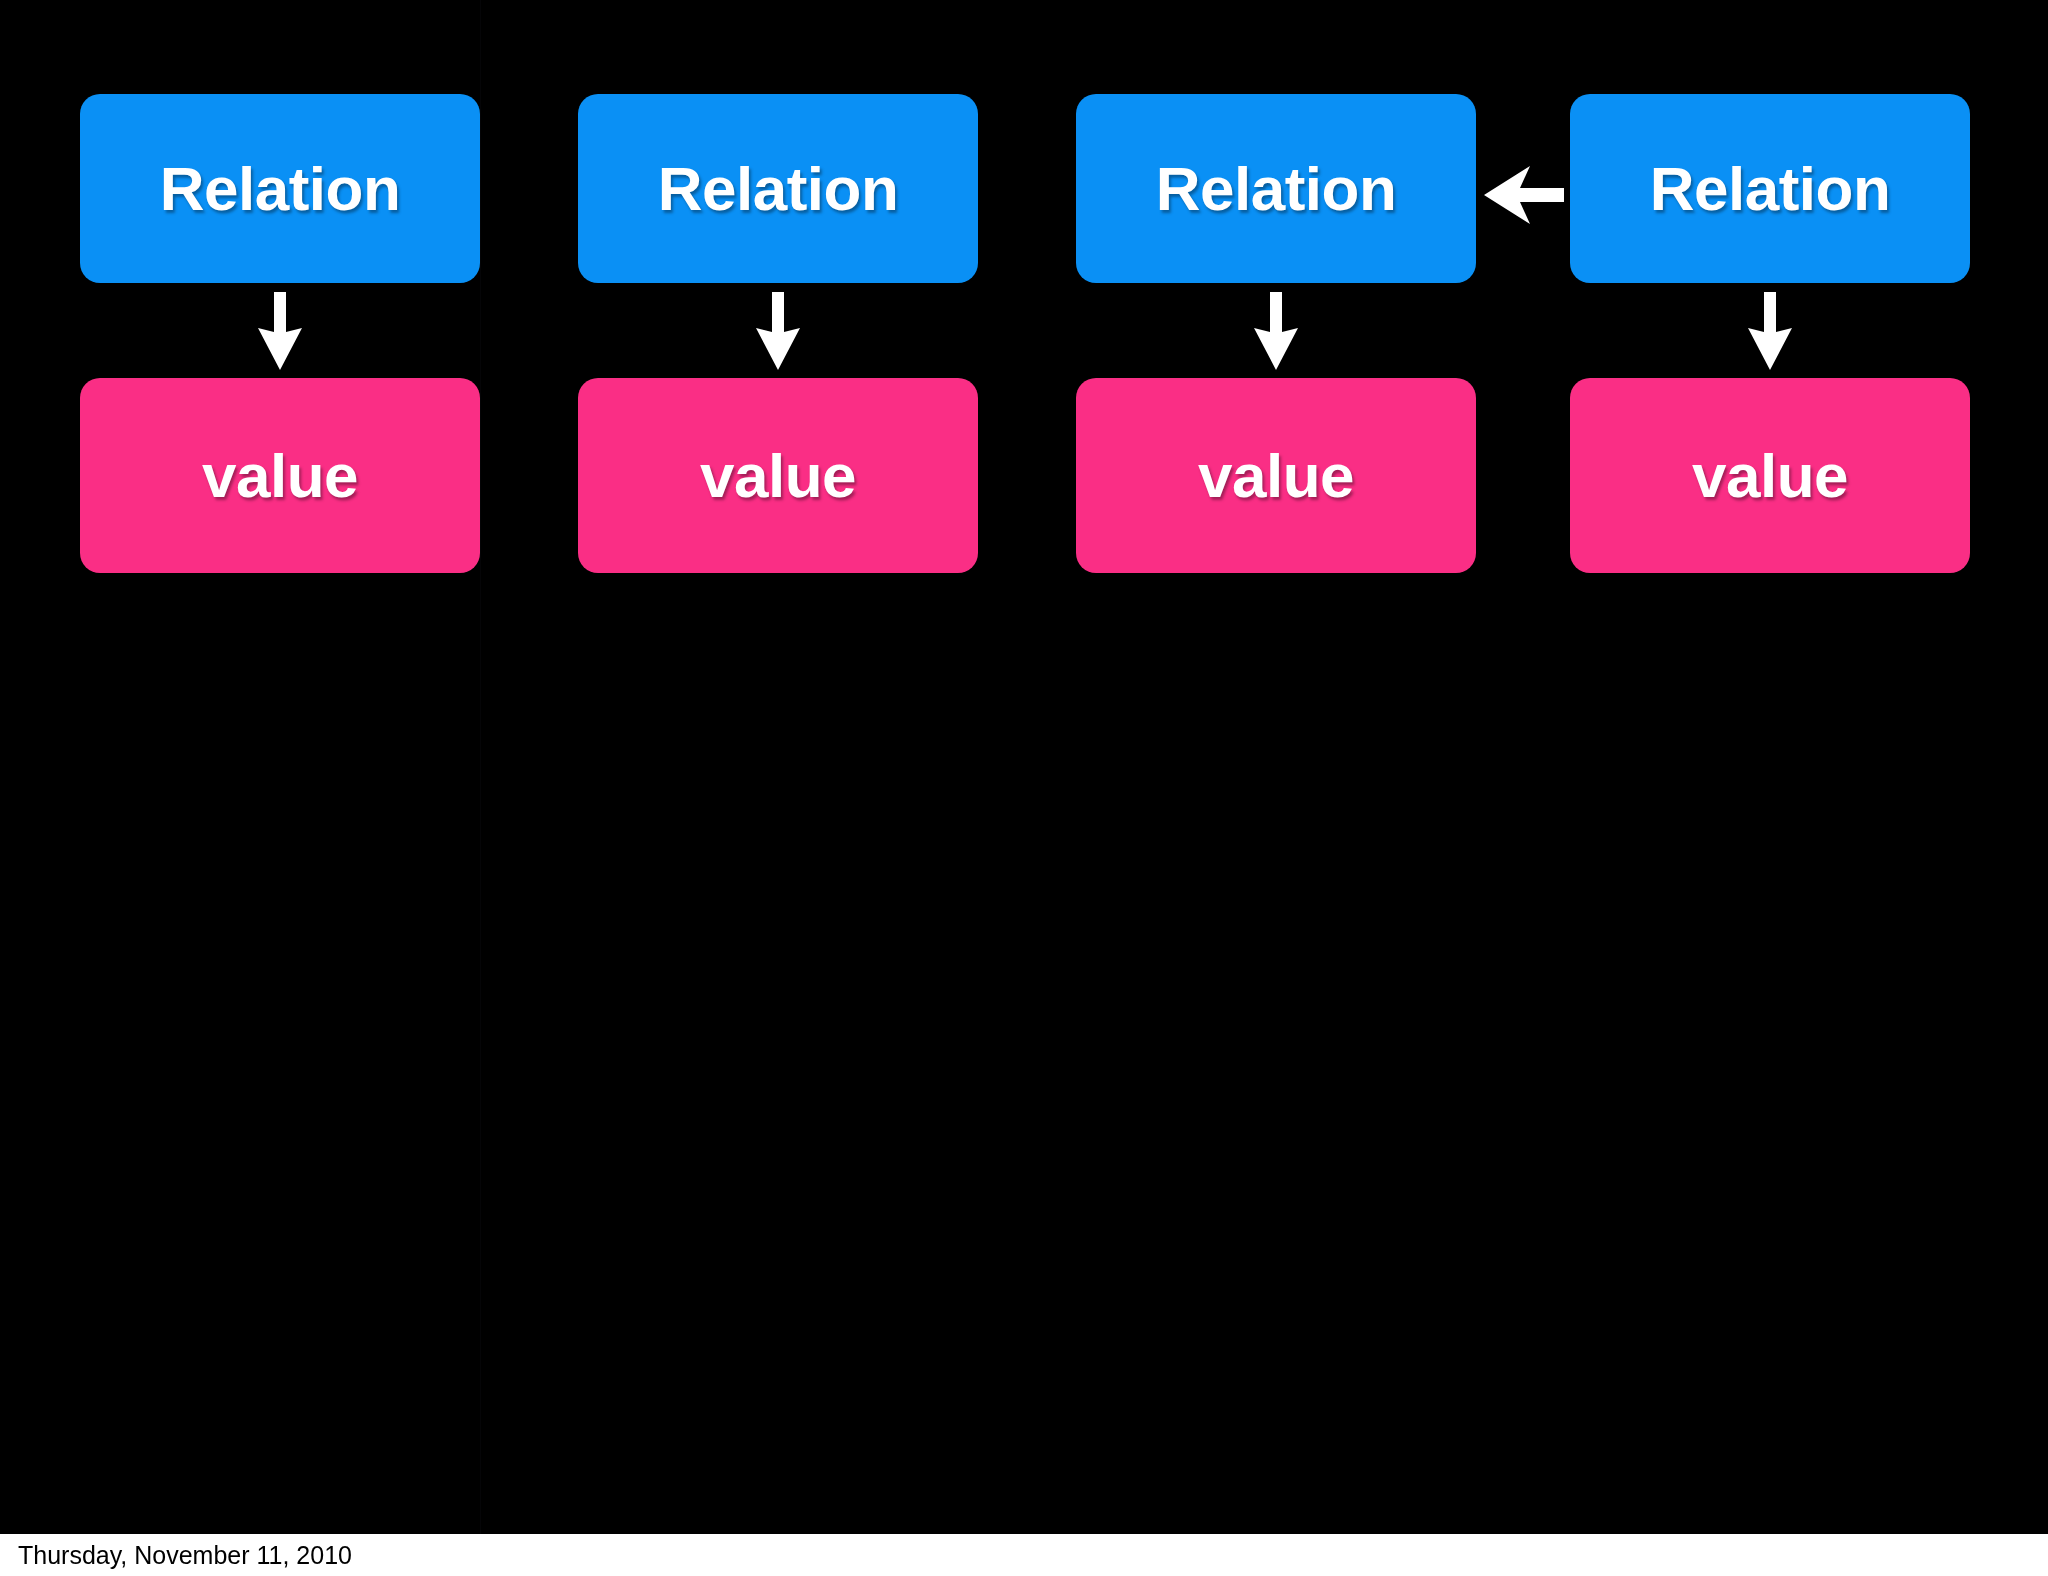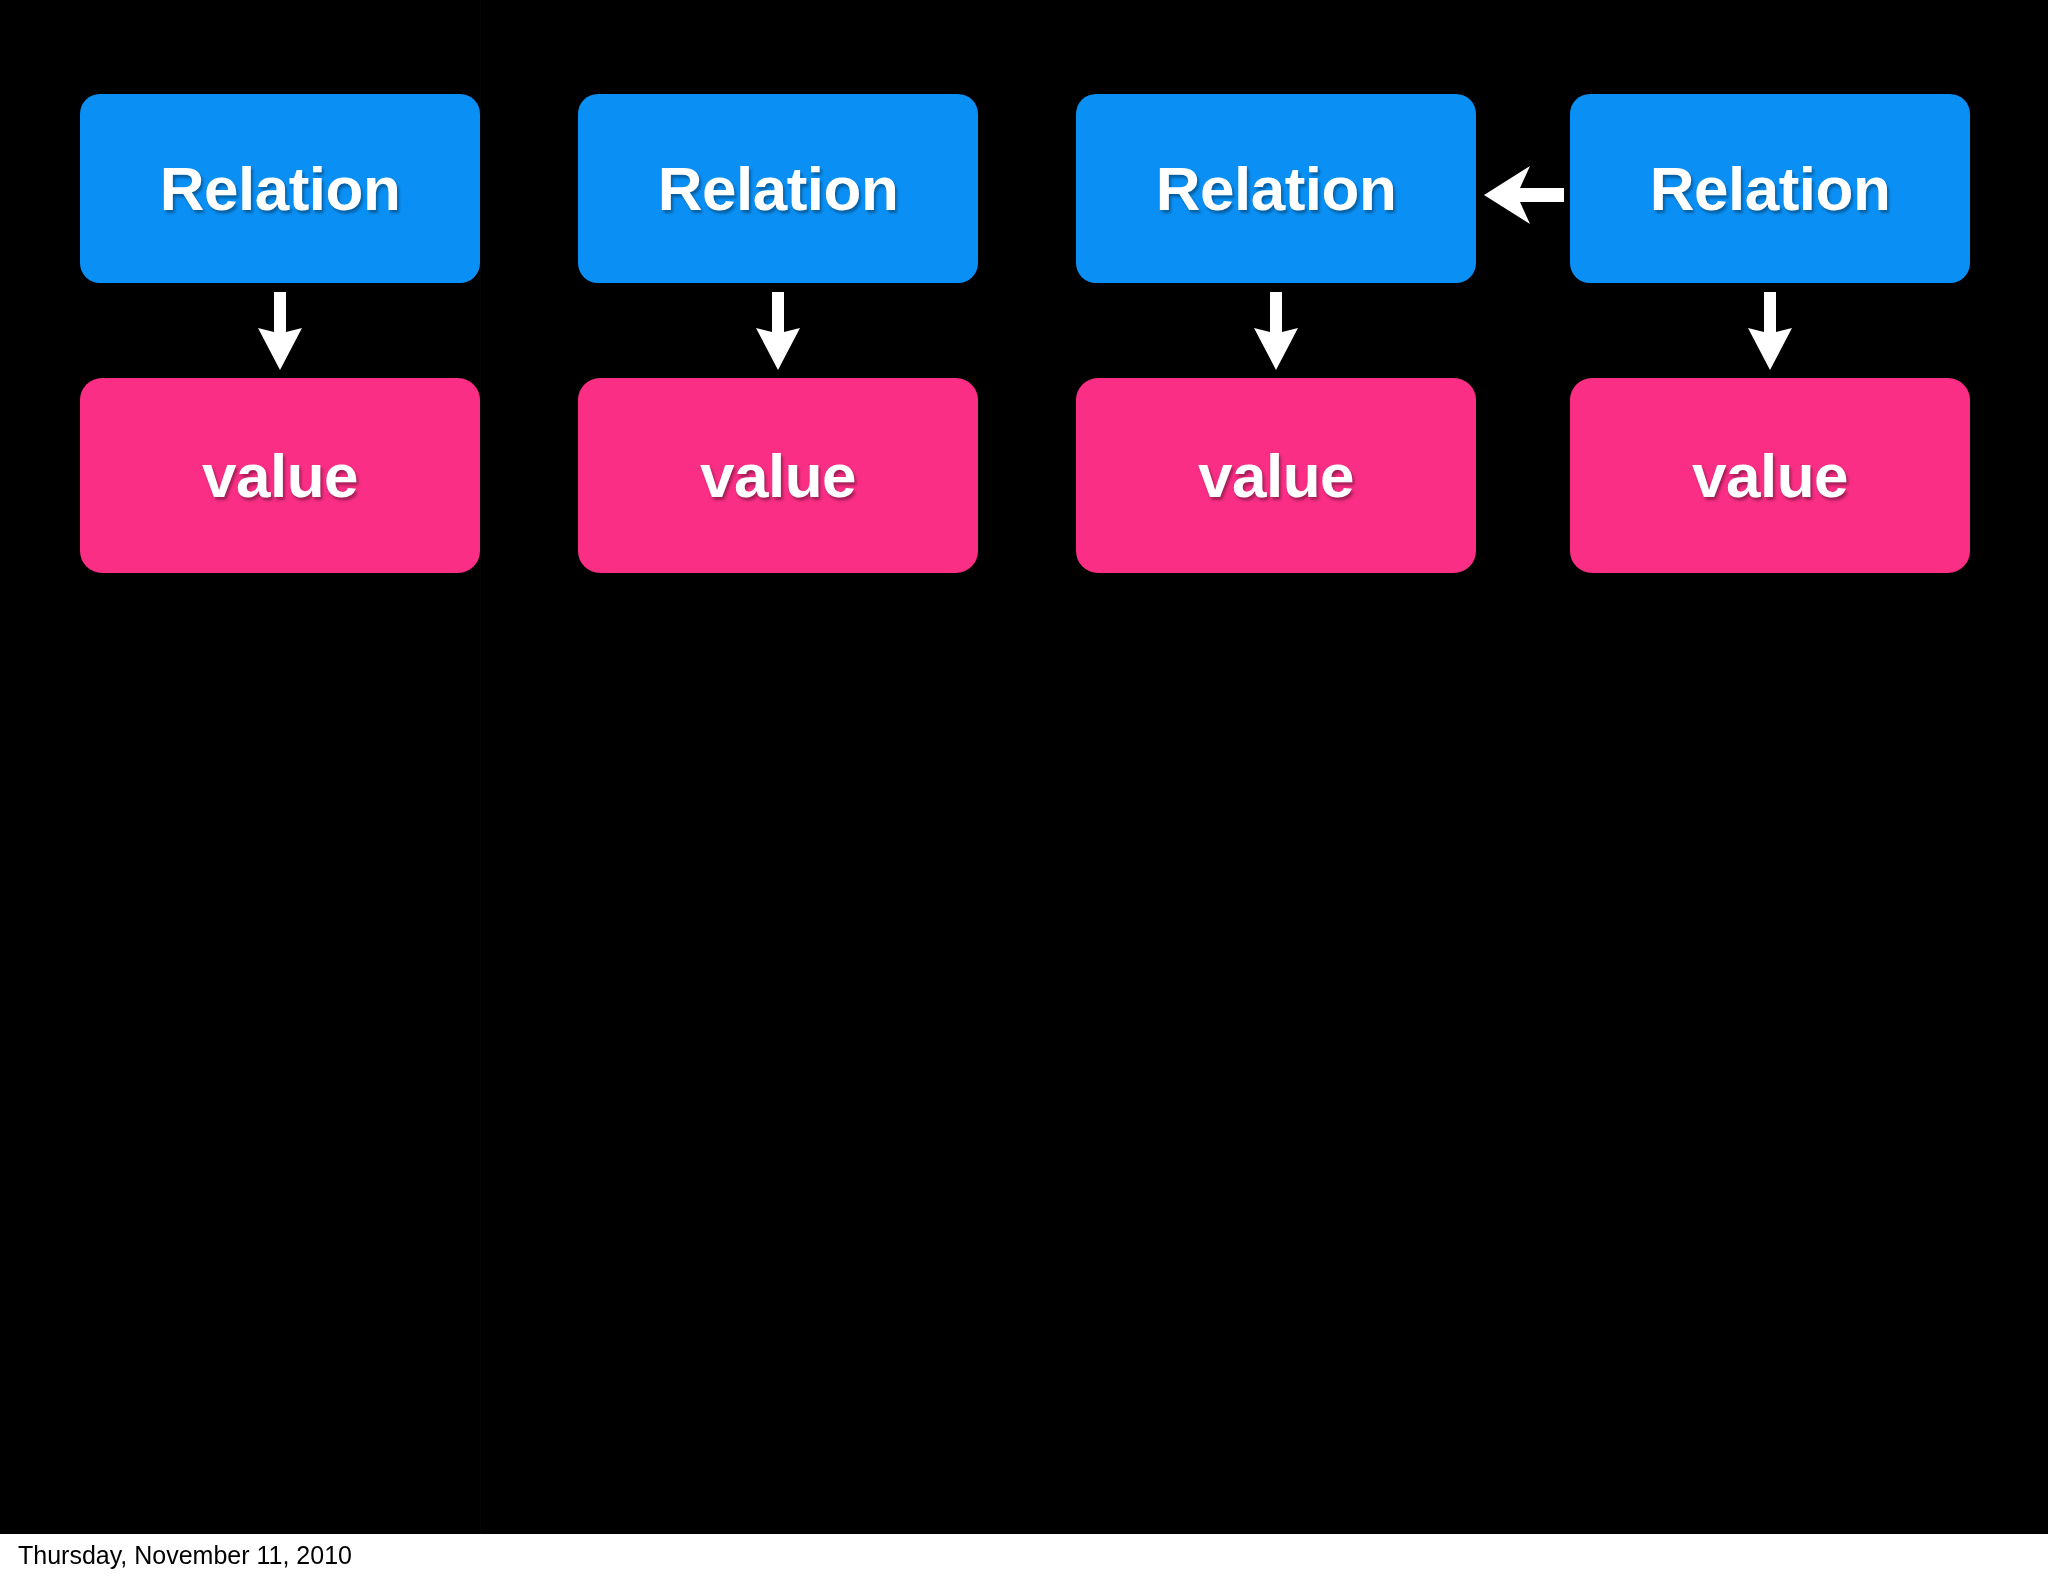--- a/index.html
+++ b/index.html
@@ -74,21 +74,20 @@
     height: 189px;
     background: #0a90f5;
     font-size: 62px;
   }
 
   .node-value {
     top: 378px;
     height: 195px;
     background: #fa2e85;
     font-size: 62px;
-    border-radius: 22px;
   }
 
   
   .arrow-down {
     position: absolute;
     top: 292px;
     left: 172px;
     width: 56px;
     height: 80px;
   }

